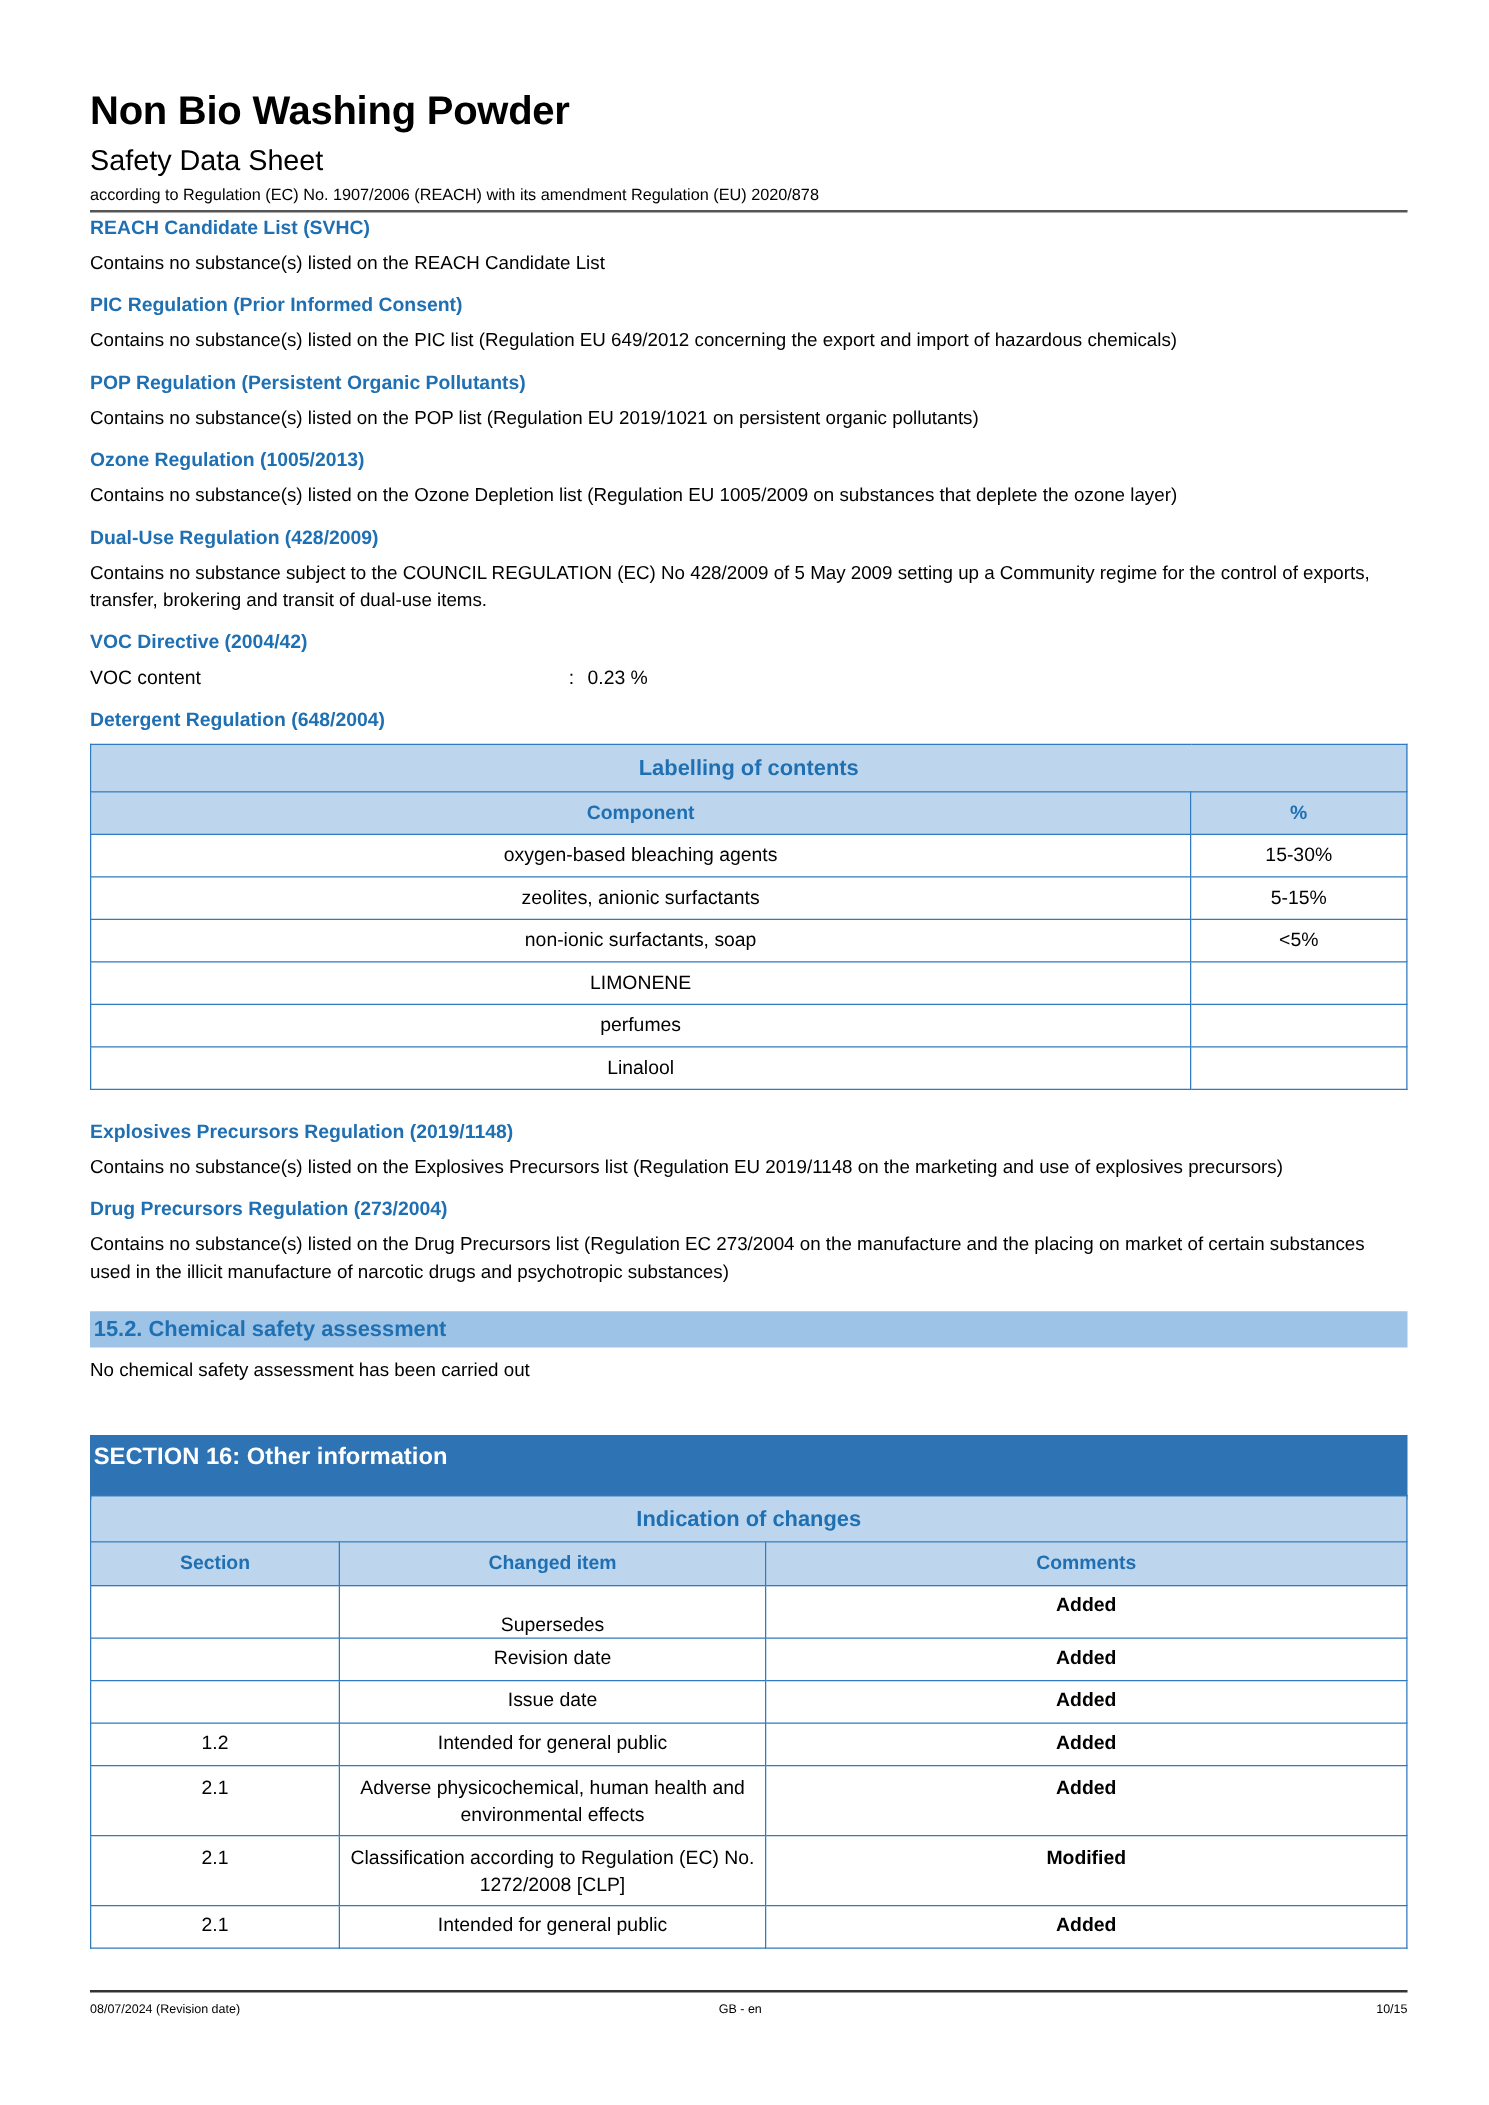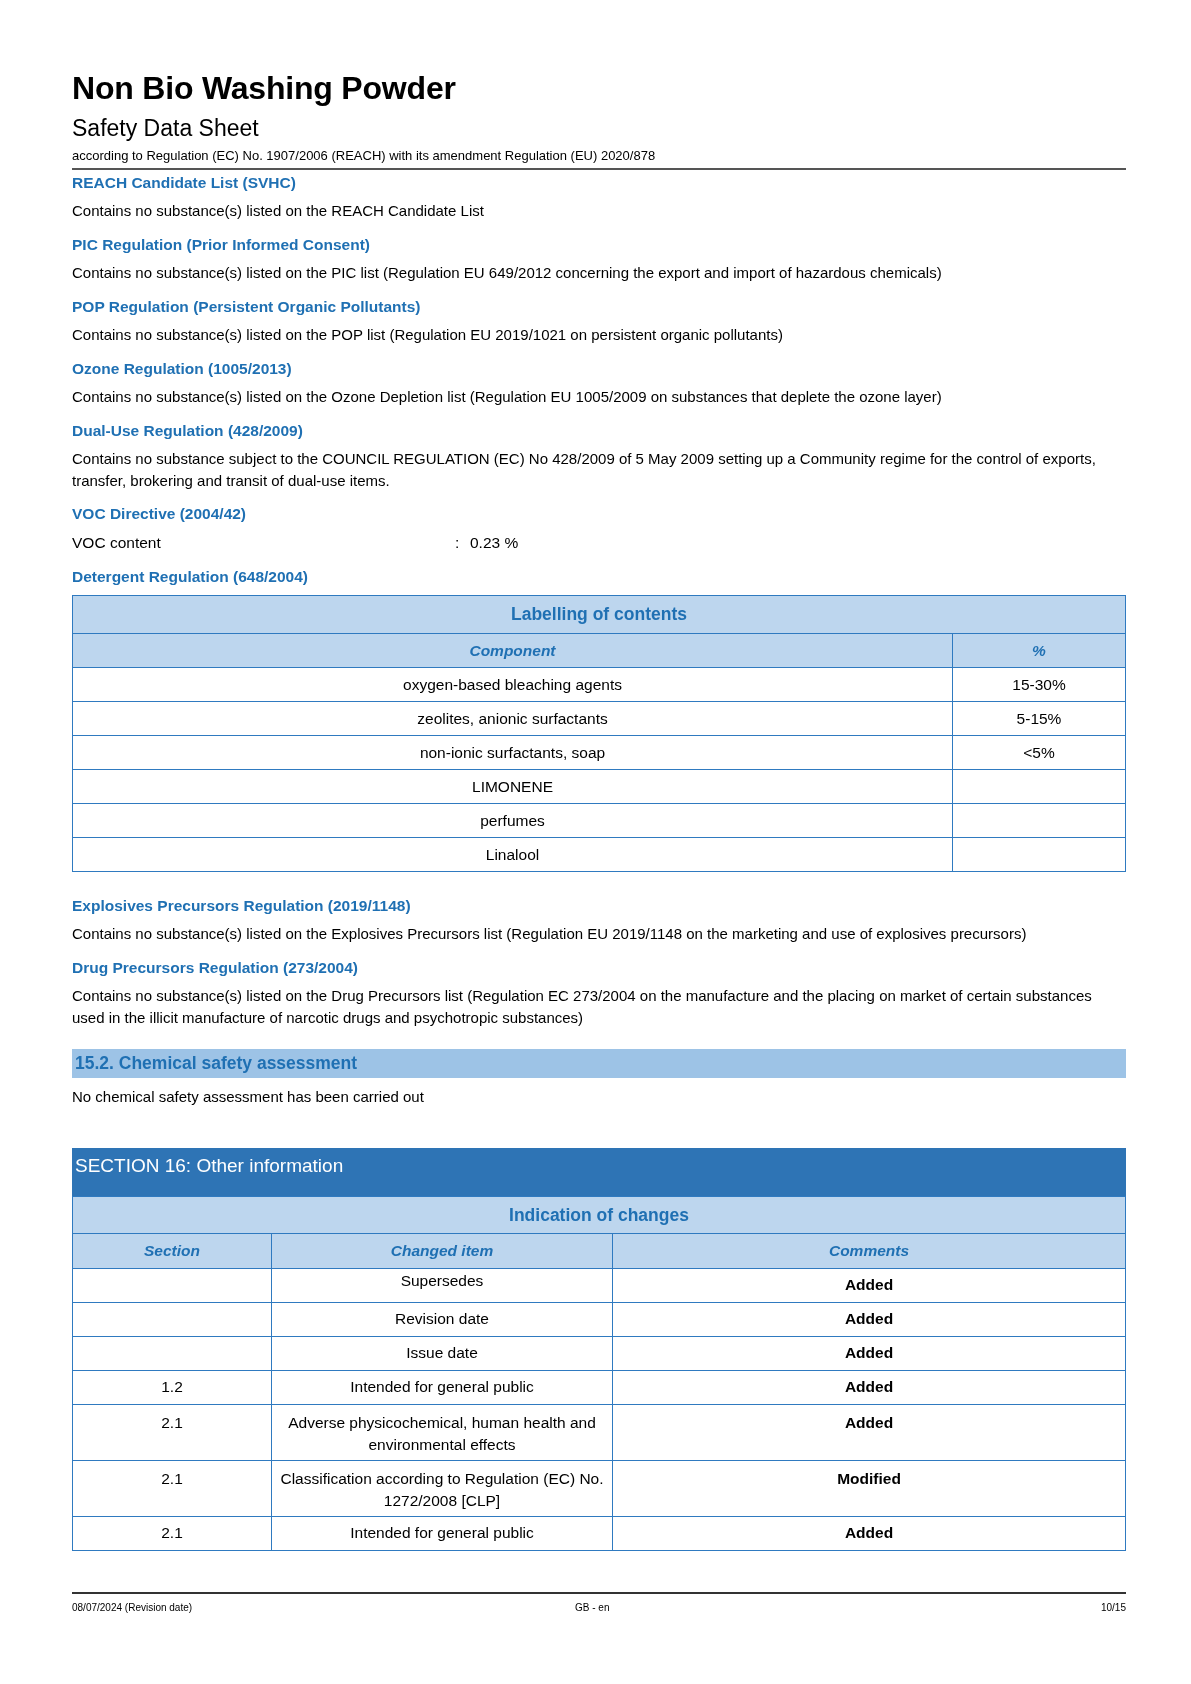--- a/index.html
+++ b/index.html
@@ -9,24 +9,24 @@
   .subtitle { position: absolute; top: 115px; left: 0; font-size: 23px; }
   .reg-line { position: absolute; top: 148px; left: 0; font-size: 13px; }
   .hdr-rule { position: absolute; top: 168px; left: 0; width: 1054px; height: 2px; background: #555; }
   .h-blue { position: absolute; left: 0; font-size: 15.5px; font-weight: bold; color: #1f70b3; }
   .txt { position: absolute; left: 0; font-size: 15px; line-height: 22px; width: 1054px; }
   .kv-label { position: absolute; left: 0; font-size: 15.5px; }
   .kv-sep { position: absolute; left: 383px; font-size: 15.5px; }
   .kv-val { position: absolute; left: 398px; font-size: 15.5px; }
   table { border-collapse: collapse; position: absolute; left: 0; width: 1054px; font-size: 15.5px; }
   td, th { border: 1.5px solid #2f7ac0; padding: 0 6px; text-align: center; vertical-align: top; }
-  th { background: #bdd6ee; color: #1f70b3; font-weight: bold; font-style: italic; }
+  th { background: #bdd6ee; color: #1f70b3; font-weight: bold; }
   .tcap { background: #bdd6ee; color: #1f70b3; font-weight: bold; font-size: 17.5px; }
   .bar152 { position: absolute; left: 0; top: 1049px; width: 1054px; height: 29px; background: #9dc3e6; color: #1f70b3; font-weight: bold; font-size: 17.5px; line-height: 29px; padding-left: 3px; box-sizing: border-box; }
-  .bar16 { position: absolute; left: 0; top: 1148px; width: 1054px; height: 52px; background: #2e74b5; color: #fff; font-weight: normal; font-size: 19px; line-height: 36px; padding-left: 3px; box-sizing: border-box; }
+  .bar16 { position: absolute; left: 0; top: 1148px; width: 1054px; height: 52px; background: #2e74b5; color: #fff; font-weight: bold; font-size: 19px; line-height: 36px; padding-left: 3px; box-sizing: border-box; }
   .foot-rule { position: absolute; top: 1592px; left: 0; width: 1054px; height: 1.5px; background: #333; }
   .foot { position: absolute; top: 1602px; font-size: 10px; }
   .bold { font-weight: bold; }
 </style>
 </head>
 <body>
 
 <div class="page">
   <div class="title">Non Bio Washing Powder</div>
   <div class="subtitle">Safety Data Sheet</div>
@@ -116,21 +116,21 @@
         <tr style="height:37px">
           <td colspan="3" class="tcap" style="vertical-align:middle">Indication of changes</td>
         </tr>
     <tr style="height:35px">
       <th style="vertical-align:middle">Section</th>
       <th style="vertical-align:middle">Changed item</th>
       <th style="vertical-align:middle">Comments</th>
     </tr>
     <tr style="height:34px">
       <td style="padding-top:7px"></td>
-      <td style="padding-top:3px">Supersedes</td>
+      <td style="padding-top:23px">Supersedes</td>
       <td style="padding-top:7px" class="bold">Added</td>
     </tr>
     <tr style="height:34px">
       <td style="padding-top:7px"></td>
       <td style="padding-top:7px">Revision date</td>
       <td style="padding-top:7px" class="bold">Added</td>
     </tr>
     <tr style="height:34px">
       <td style="padding-top:7px"></td>
       <td style="padding-top:7px">Issue date</td>

